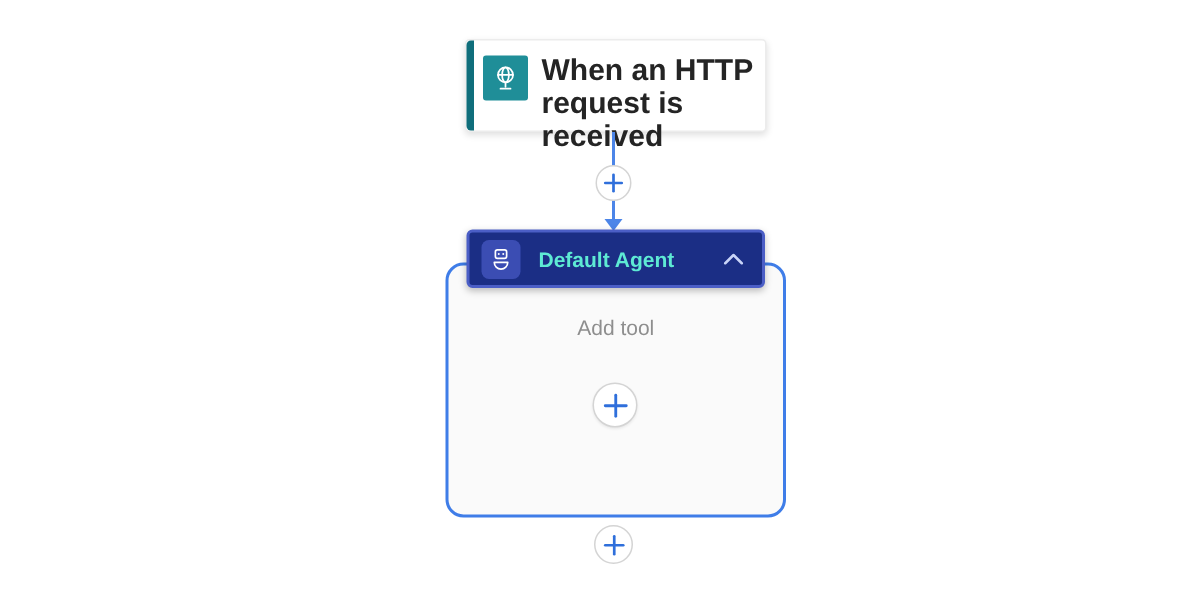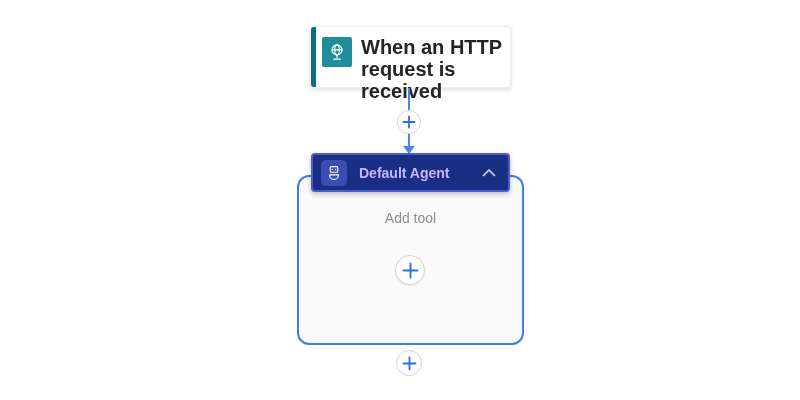--- a/index.html
+++ b/index.html
@@ -56,21 +56,21 @@
     position:absolute;left:311px;top:153px;width:199px;height:39px;
     background:#1b2e85;border:2px solid #4b5ec6;border-radius:4px;
     box-sizing:border-box;z-index:3;display:flex;align-items:center;
     box-shadow:0 2px 5px rgba(0,0,0,0.25);cursor:pointer;
   }
   .icon-tile-agent{
     width:26px;height:26px;margin-left:8px;flex:0 0 auto;
     background:#3b4db3;border-radius:5px;display:flex;align-items:center;justify-content:center;
   }
   .agent-title{
-    margin-left:12px;font-size:14px;font-weight:700;color:#c4b5fd;flex:1 1 auto;
+    margin-left:12px;font-size:14px;font-weight:700;color:#5eead4;flex:1 1 auto;
     white-space:nowrap;overflow:hidden;
   }
   .chevron-btn{
     margin-right:10px;flex:0 0 auto;display:flex;align-items:center;justify-content:center;
     width:18px;height:18px;cursor:pointer;background:transparent;border:none;padding:0;
   }
 </style>
 </head>
 <body>
 

